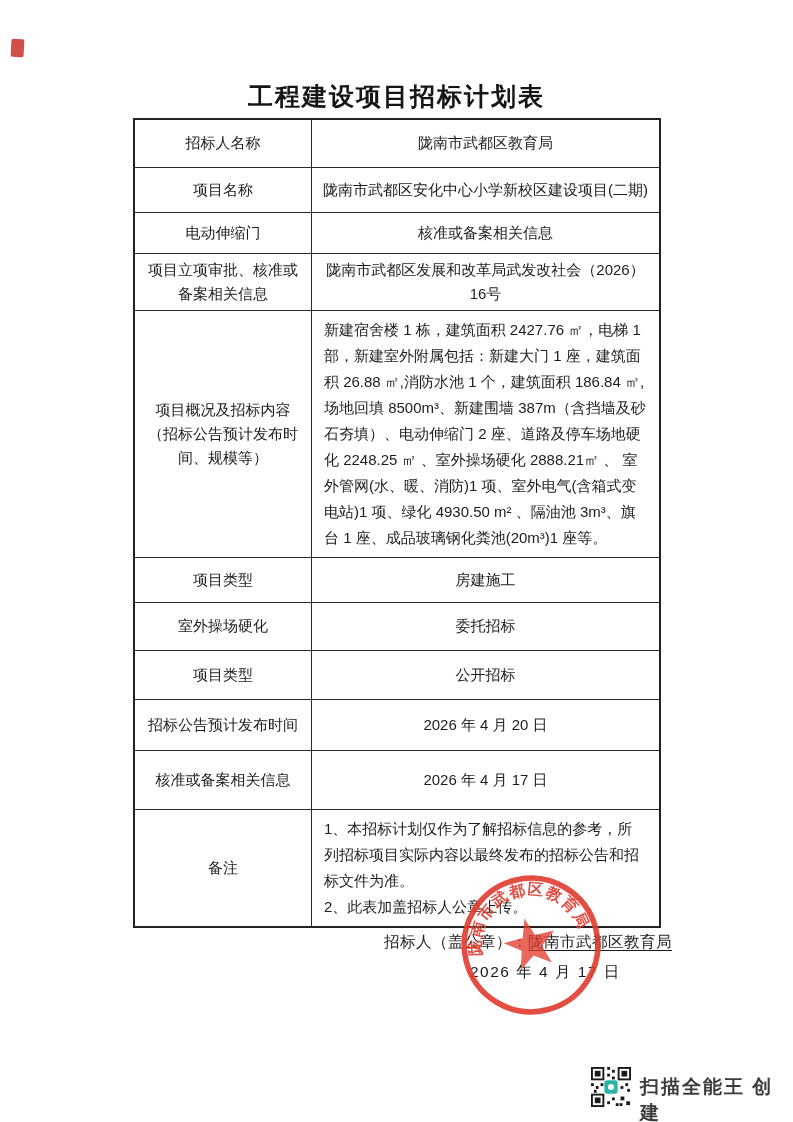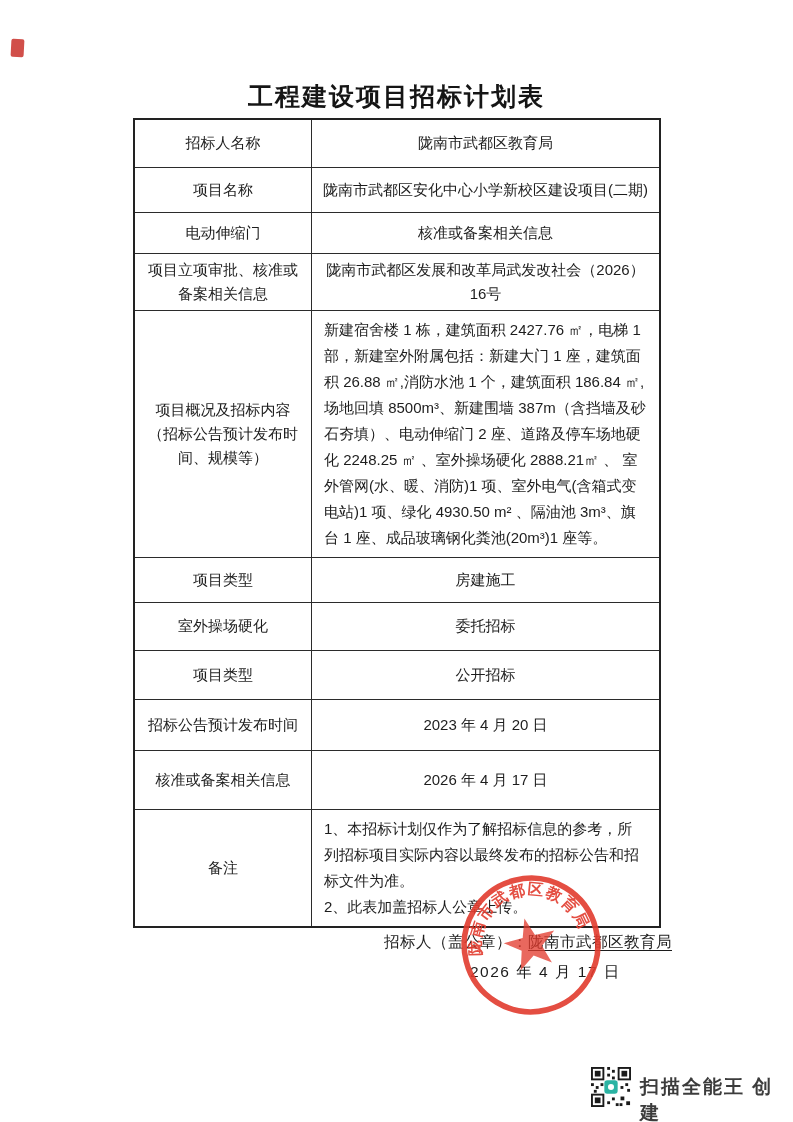--- a/index.html
+++ b/index.html
@@ -81,21 +81,21 @@
     <tr class="r7">
       <td class="lbl">室外操场硬化</td>
       <td class="val">委托招标</td>
     </tr>
     <tr class="r8">
       <td class="lbl">项目类型</td>
       <td class="val">公开招标</td>
     </tr>
     <tr class="r9">
       <td class="lbl">招标公告预计发布时间</td>
-      <td class="val">2023 年 4 月 20 日</td>
+      <td class="val">2026 年 4 月 20 日</td>
     </tr>
     <tr class="r10">
       <td class="lbl">核准或备案相关信息</td>
       <td class="val">2026 年 4 月 17 日</td>
     </tr>
     <tr class="r11">
       <td class="lbl">备注</td>
       <td class="val left pre">1、本招标计划仅作为了解招标信息的参考，所列招标项目实际内容以最终发布的招标公告和招标文件为准。
 2、此表加盖招标人公章上传。</td>
     </tr>

